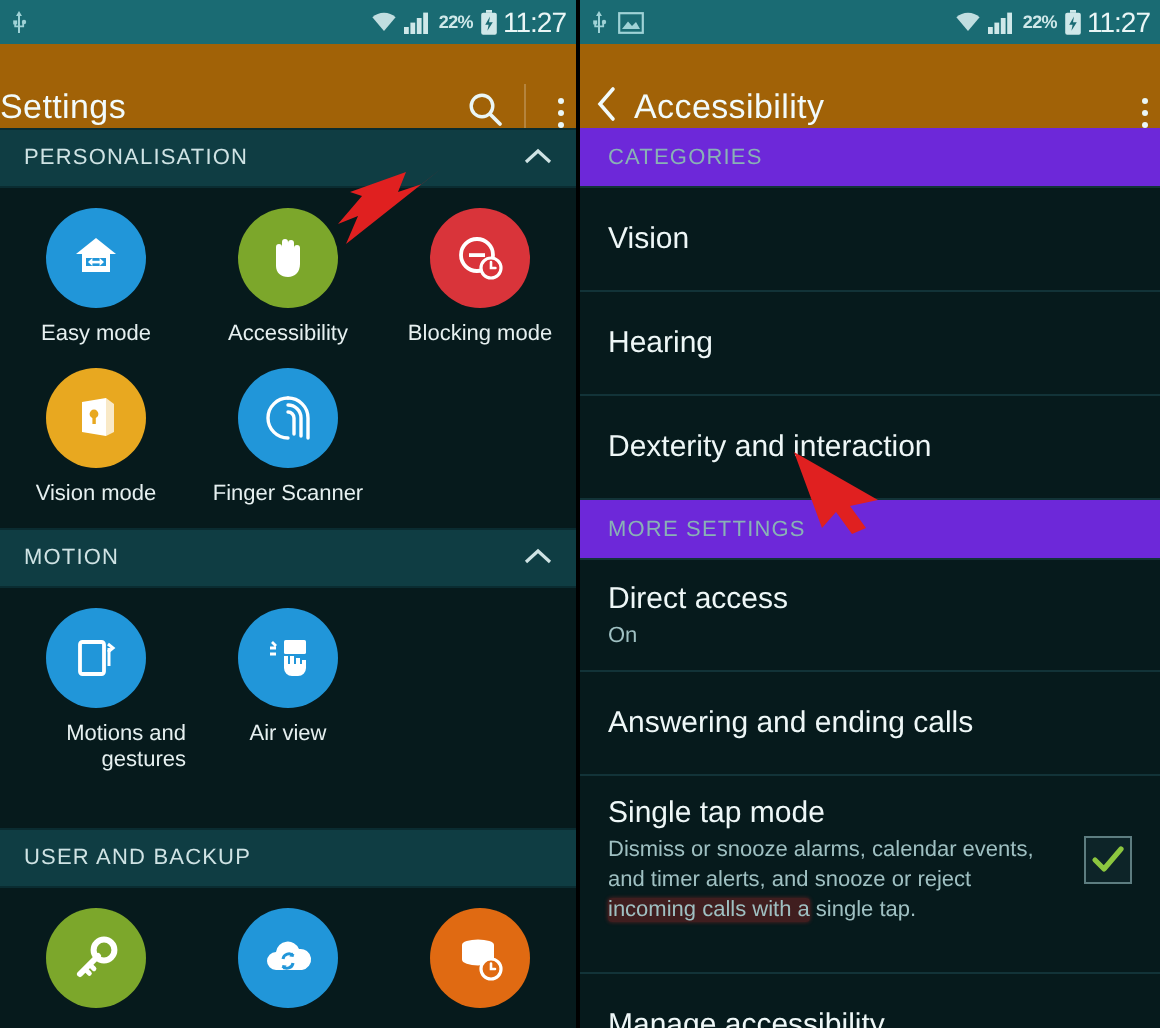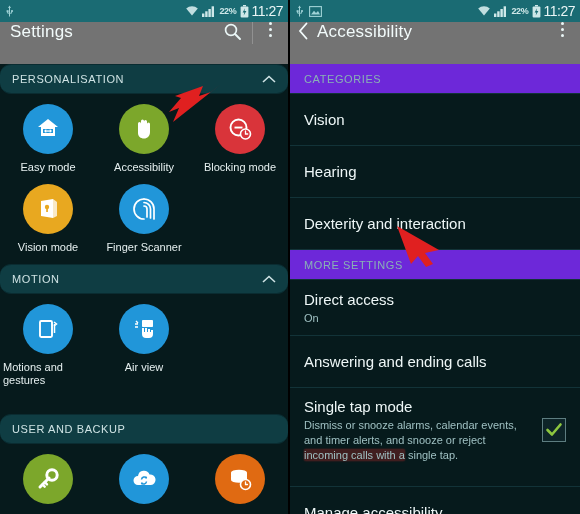--- a/index.html
+++ b/index.html
@@ -37,24 +37,24 @@
   .sb-right {
     margin-left: auto;
     display: flex; align-items: center; gap: 3px;
   }
   .sb-batt-pct { font-size: 9px; font-weight: bold; letter-spacing: -0.3px; text-align: right; }
   .sb-clock { font-size: 14px; letter-spacing: -0.5px; color: #eaf6f6; }
 
   
   .actionbar {
     height: 42px;
-    background: #737373;
-    display: flex;
-    align-items: flex-start;
-    padding: 0 10px;
+    background: #a16207;
+    display: flex;
+    align-items: flex-end;
+    padding: 0 0;
     color: #ffffff;
   }
   .actionbar .title {
     font-size: 17px;
     letter-spacing: 0.2px;
     color: #f2fbfb;
   }
   .actionbar.right-ab { padding-left: 8px; }
   .ab-back {
     font-size: 17px;
@@ -75,21 +75,20 @@
   
   .body { position: relative; background: #061a1c; }
   .section-head {
     background: #0f3d43;
     height: 30px;
     display: flex;
     align-items: center;
     padding: 0 12px;
     border-top: 1px solid #0a2c31;
     border-bottom: 1px solid #0a2c31;
-    border-radius: 11px;
   }
   .section-head .sh-label {
     font-size: 11px;
     letter-spacing: 0.6px;
     color: #cfe3e4;
   }
   .section-head .chev {
     margin-left: auto;
     color: #cfe3e4;
   }
@@ -103,21 +102,21 @@
   }
   .ico {
     width: 50px; height: 50px; border-radius: 50%;
     display: flex; align-items: center; justify-content: center;
     position: relative;
   }
   .cell .lbl {
     margin-top: 7px;
     font-size: 11px;
     color: #e6f0f0;
-    text-align: left;
+    text-align: right;
     line-height: 13px;
     max-width: 90px;
   }
 
   
   .list-head {
     background: #6d28d9;
     height: 30px;
     display: flex; align-items: center;
     padding: 0 14px;

